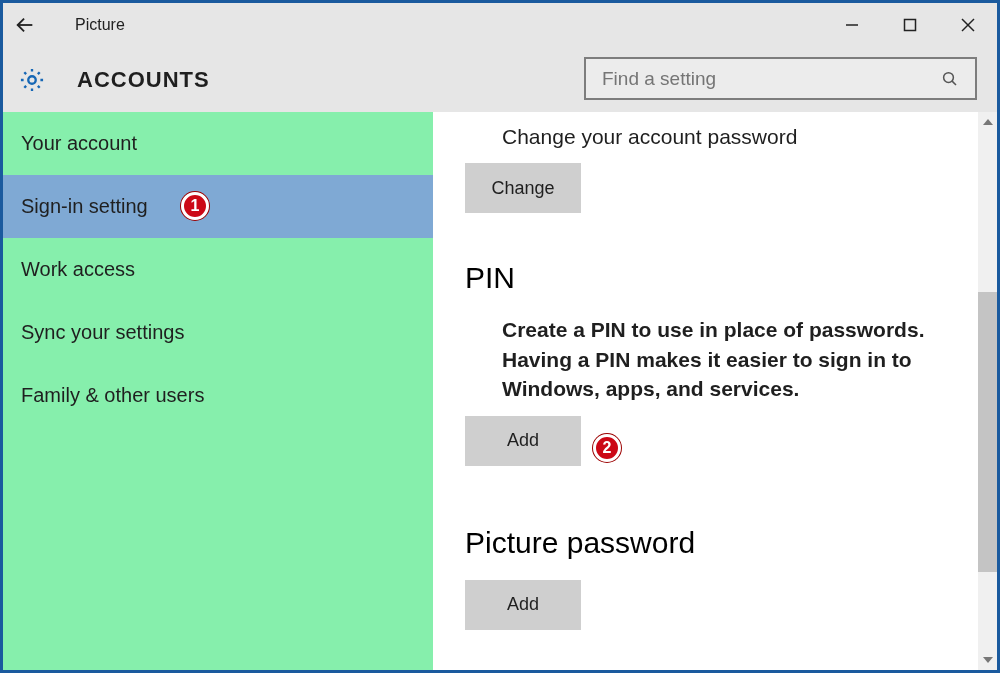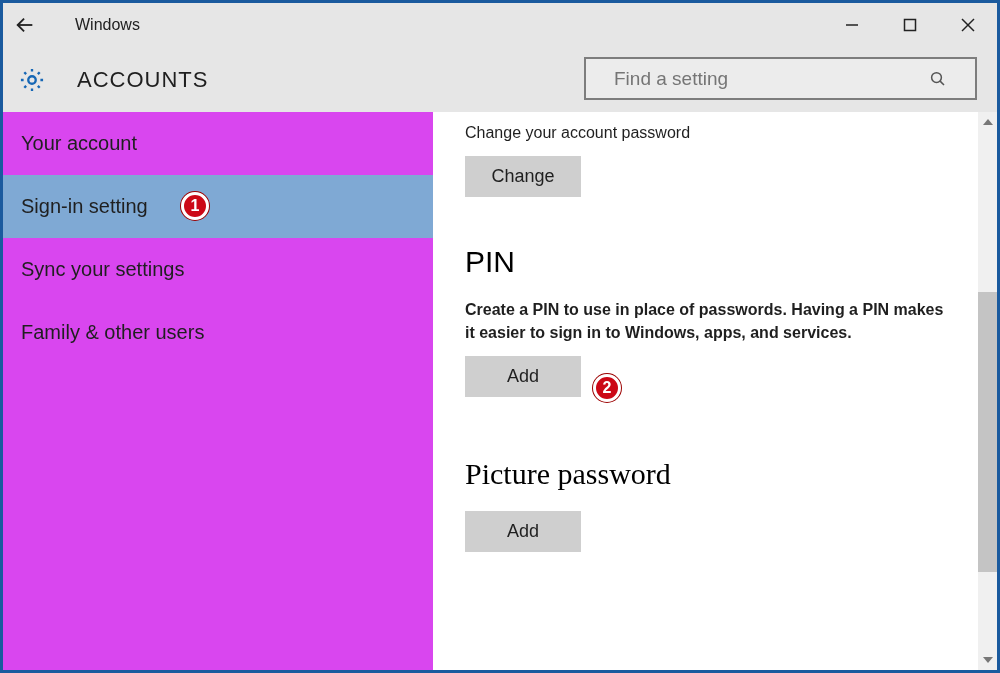--- a/index.html
+++ b/index.html
@@ -49,48 +49,49 @@
   }
   .gear {
     margin-left:14px;
     width:30px; height:30px;
     display:flex; align-items:center; justify-content:center;
   }
   .section-title {
     margin-left:30px;
     font-size:22px; letter-spacing:1px;
     color:#1f1f1f;
+    font-weight:bold;
   }
   .search-box {
     position:absolute;
     right:20px; top:10px;
     width:393px; height:43px;
     border:2px solid #7d7d7d;
     background:#ececec;
     display:flex; align-items:center;
-    padding:0 26px;
+    padding:0 14px;
   }
   .search-input {
     flex:1; border:none; background:transparent;
     font-size:19px; outline:none; color:#555;
   }
   .search-icon {
     width:22px; display:flex; align-items:center; justify-content:center;
   }
 
   
   .main {
     display:flex; height:calc(673px - 44px - 65px - 6px);
     position:relative;
   }
 
   
   .sidebar {
     width:430px;
-    background:#d946ef;
+    background:#86efac;
     padding-top:0;
   }
   .side-item {
     height:63px;
     display:flex; align-items:center;
     padding-left:18px;
     font-size:20px; color:#1f1f1f;
     cursor:pointer;
     position:relative;
   }
@@ -100,26 +101,27 @@
 
   
   .content {
     flex:1;
     background:#fff;
     padding:10px 16px 0 32px;
     position:relative;
     overflow:hidden;
   }
   .content .desc, .content .small-desc {
-    font-size:16px; color:#1f1f1f;
+    font-size:21px; color:#1f1f1f;
     line-height:1.4;
+    margin-left:37px;
   }
   .btn {
     margin-top:12px;
-    width:116px; height:41px;
+    width:116px; height:50px;
     background:#cfcfcf;
     display:flex; align-items:center; justify-content:center;
     font-size:18px; color:#1f1f1f;
     cursor:pointer;
     border:none;
   }
   h2.sec {
     font-weight:400; font-size:30px;
     margin:48px 0 20px 0;
     color:#000000;
@@ -159,21 +161,21 @@
 </head>
 <body>
 
 <div class="titlebar">
   <div class="back-arrow">
     <svg width="22" height="22" viewBox="0 0 24 24" fill="none" stroke="#222" stroke-width="2">
       <line x1="4" y1="12" x2="20" y2="12"></line>
         <polyline points="11,5 4,12 11,19"></polyline>
     </svg>
   </div>
-  <div class="title-text">Windows</div>
+  <div class="title-text">Picture</div>
   <div class="win-controls">
     <div class="win-btn">
       <svg width="14" height="14">
           <line x1="1" y1="7" x2="13" y2="7" stroke="#222" stroke-width="1.5"></line>
         </svg>
     </div>
     <div class="win-btn">
       <svg width="14" height="14">
           <rect x="1.5" y="1.5" width="11" height="11" fill="none" stroke="#222" stroke-width="1.5"></rect>
         </svg>
@@ -210,40 +212,43 @@
 
   <div class="sidebar">
     <div class="side-item">
       <span>Your account</span>
     </div>
     <div class="side-item selected">
       <span>Sign-in setting</span>
       <div class="badge" style="left:178px; top:17px;">1</div>
     </div>
     <div class="side-item">
+      <span>Work access</span>
+    </div>
+    <div class="side-item">
       <span>Sync your settings</span>
     </div>
     <div class="side-item">
       <span>Family &amp; other users</span>
     </div>
   </div>
 
   <div class="content">
 
     <div class="desc">Change your account password</div>
     <button class="btn">Change</button>
 
     <h2 class="sec">PIN</h2>
     <div class="desc pin-desc">Create a PIN to use in place of passwords. Having a PIN makes it easier to sign in to Windows, apps, and services.</div>
     <div style="position:relative;">
       <button class="btn">Add</button>
       <div class="badge" style="left:128px; top:18px;">2</div>
     </div>
 
-    <h2 class="sec" style="margin-top:60px;font-family:Liberation Serif, serif;">Picture password</h2>
+    <h2 class="sec" style="margin-top:60px;">Picture password</h2>
     <button class="btn">Add</button>
 
     <div class="scrollbar-track">
       <div class="scroll-arrow">
         <svg width="10" height="6">
             <polyline points="0,6 5,0 10,6" fill="#777"></polyline>
           </svg>
       </div>
       <div class="scroll-thumb"></div>
       <div class="scroll-arrow" style="position:absolute;bottom:0;width:100%;">

